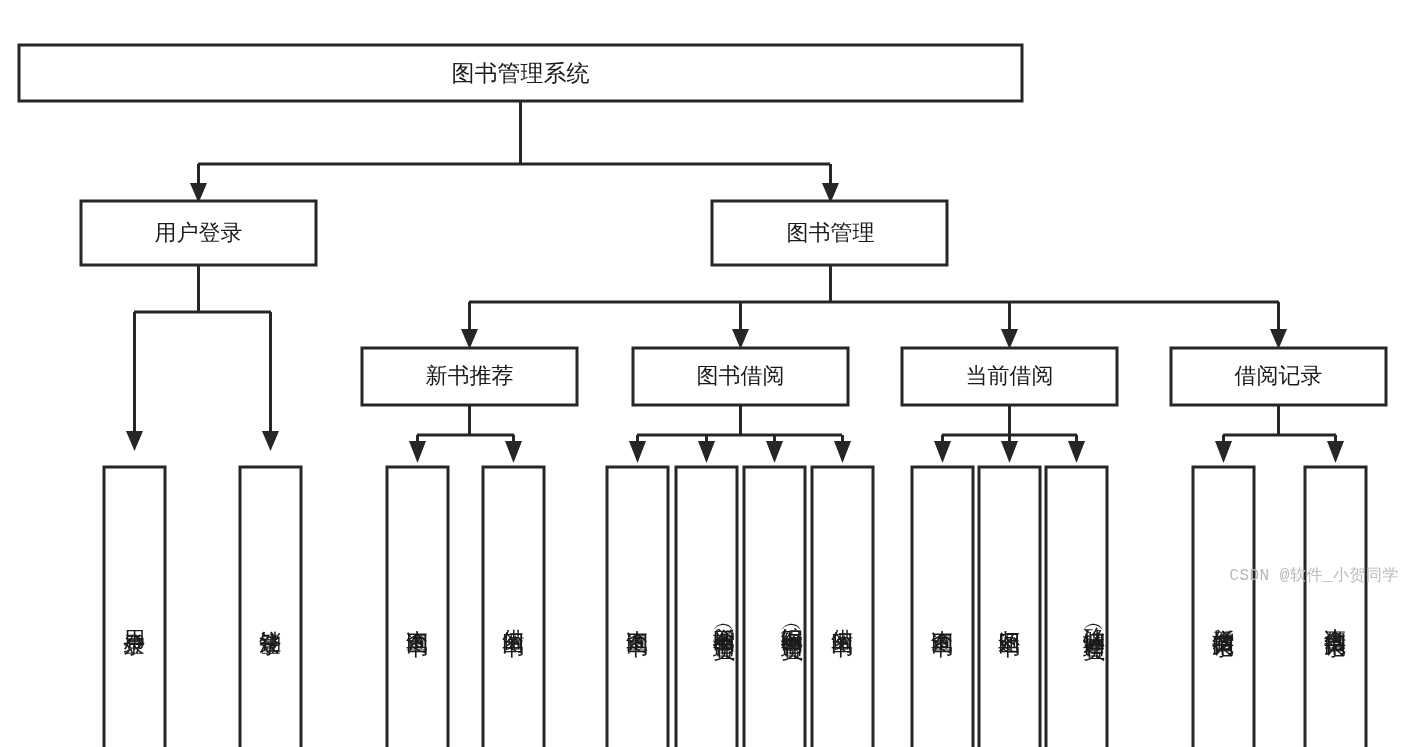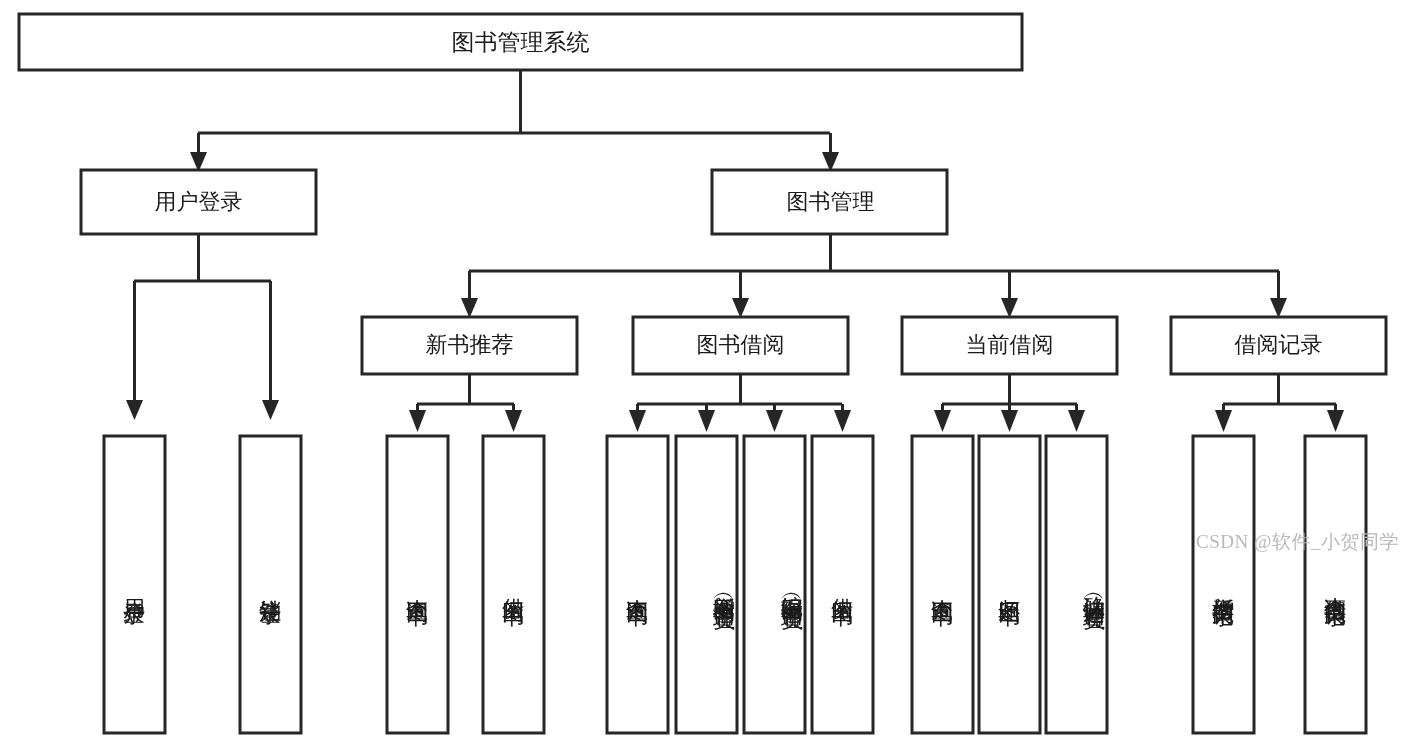--- a/index.html
+++ b/index.html
@@ -12,20 +12,21 @@
     width: 1405px;
     height: 747px;
     font-family: "DejaVu Sans", "Liberation Sans", sans-serif;
     overflow: hidden;
   }
   #diagram-root {
     position: relative;
     width: 1405px;
     height: 557px;
     background: #ffffff;
+    margin-top: 31px;
   }
   svg.diagram {
     position: absolute;
     top: 0;
     left: 0;
     width: 1405px;
     height: 747px;
     display: block;
   }
   .node-rect {
@@ -67,22 +68,22 @@
     line-height: 1.16;
     letter-spacing: 2px;
     color: #1a1a1a;
     pointer-events: none;
     text-align: center;
   }
   .watermark {
     position: absolute;
     right: 6px;
     bottom: 2px;
-    font-family: Liberation Serif, serif;
-    font-size: 19px;
+    font-family: Liberation Mono, monospace;
+    font-size: 16px;
     color: #b9b9b9;
     letter-spacing: 0.5px;
     white-space: nowrap;
   }
 </style>
 </head>
 <body>
 
 <div id="diagram-root">
 

